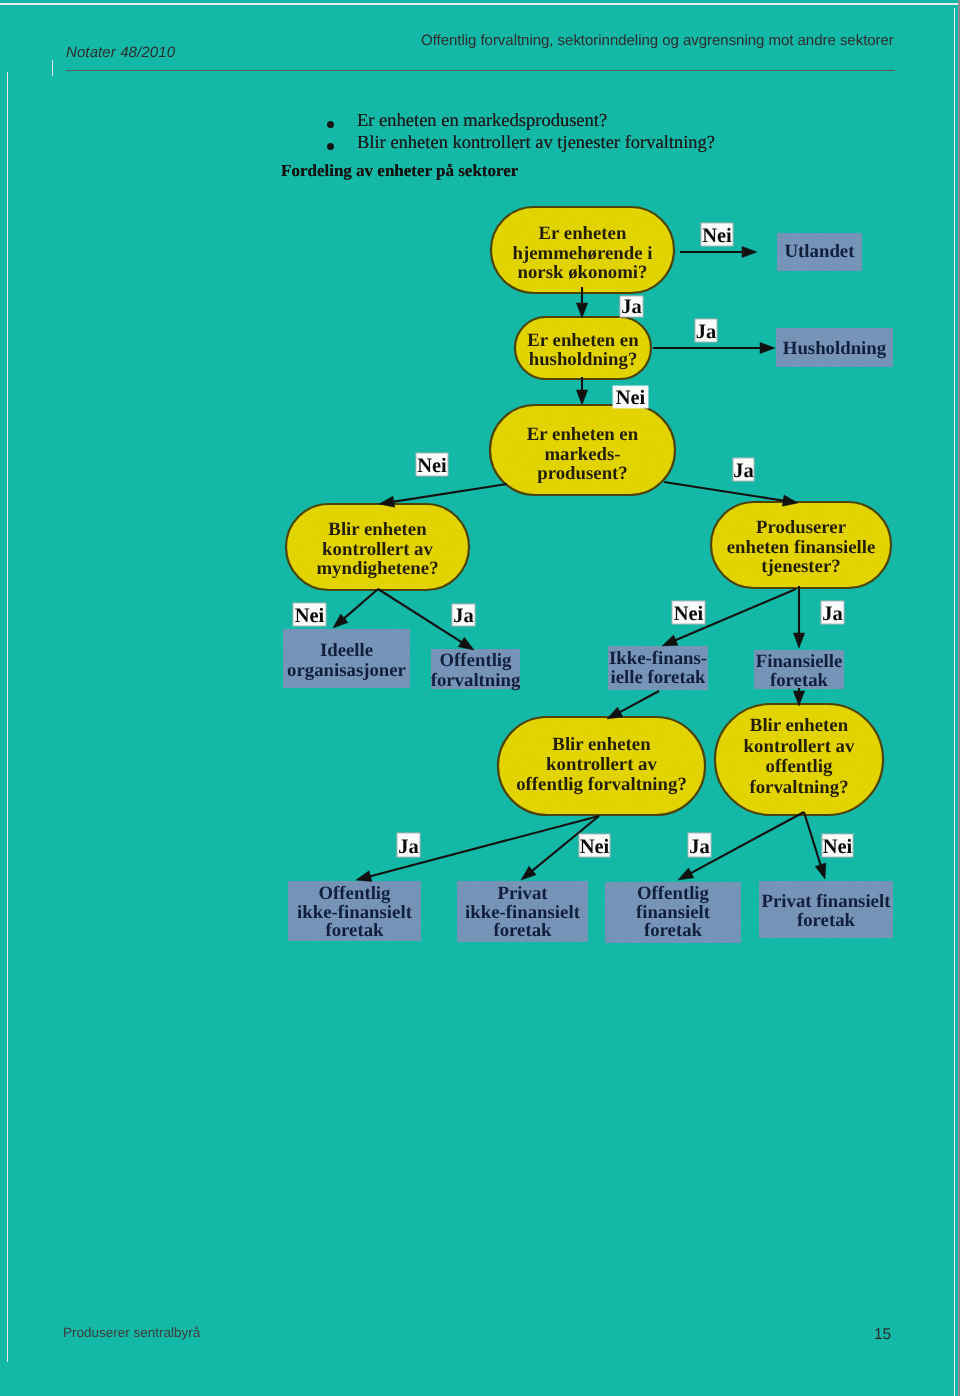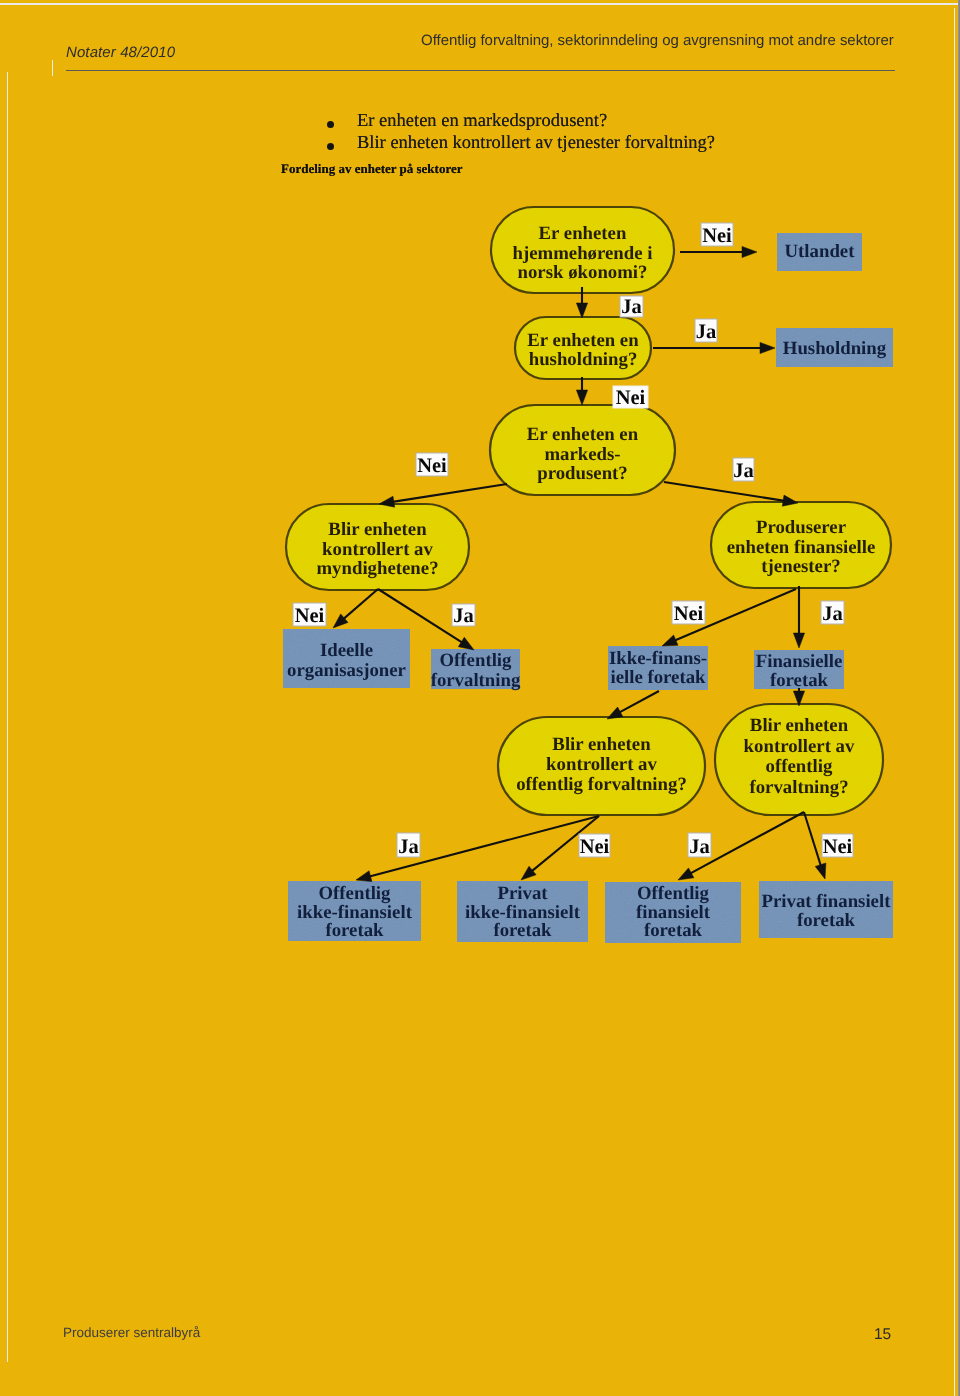--- a/index.html
+++ b/index.html
@@ -1,36 +1,36 @@
 <!DOCTYPE html>
 <html><head>
 <meta charset="utf-8">
 <title>Notater 48/2010</title>
 <style>
   html,body{margin:0;padding:0;}
   body{width:960px;height:1396px;overflow:hidden;position:relative;
        background:#fdfdfd;font-family:"Liberation Serif",serif;
        -webkit-font-smoothing:antialiased;text-rendering:geometricPrecision;}
   .page{position:absolute;left:0;top:0;width:960px;height:1396px;
-        background:#eab308;}
+        background:#14b8a6;}
   .scan-top{position:absolute;left:0;top:3px;width:958px;height:2px;background:#e9e9ec;}
   .scan-right{position:absolute;left:958px;top:0;width:2px;height:1396px;
               background:linear-gradient(90deg,#9a9a9d,#7e7e82);}
   .scan-right2{position:absolute;left:954px;top:8px;width:1px;height:1388px;background:#f0f0f2;}
   .scan-left{position:absolute;left:7px;top:72px;width:1.4px;height:1290px;background:#eaeaec;}
   .scan-left2{position:absolute;left:52px;top:60px;width:1px;height:16px;background:#ededf0;}
   .hdr-left{position:absolute;left:66px;top:44px;font-family:"Liberation Sans",sans-serif;
             font-style:italic;font-size:15px;color:#2d2d2d;letter-spacing:.1px;filter:blur(0.16px);}
   .hdr-right{position:absolute;left:421px;top:32px;font-family:"Liberation Sans",sans-serif;
              font-size:15px;color:#2d2d2d;letter-spacing:-.03px;filter:blur(0.16px);}
   .hdr-rule{position:absolute;left:66px;top:70px;width:829px;height:1.2px;background:#5a5a5a;}
   ul.bullets{position:absolute;left:312px;top:94px;margin:16px;padding:0;list-style:none;}
   ul.bullets li{font-size:18.5px;color:#1a1a1a;text-shadow:0 0 .5px rgba(30,30,30,.85);filter:blur(0.16px);line-height:22px;position:relative;padding-left:29px;}
   ul.bullets li .bul{position:absolute;left:-1px;top:11px;width:7px;height:7px;border-radius:50%;background:#141414;font-size:0;line-height:0;}
-  .subhead{position:absolute;left:281px;top:161px;font-size:13px;font-weight:bold;color:#101010;text-shadow:0 0 .5px rgba(20,20,20,.8);filter:blur(0.16px);}
+  .subhead{position:absolute;left:281px;top:161px;font-size:17px;font-weight:bold;color:#101010;text-shadow:0 0 .5px rgba(20,20,20,.8);filter:blur(0.16px);}
   .ftr-left{position:absolute;left:63px;top:1325px;font-family:"Liberation Sans",sans-serif;
             font-size:13.5px;color:#3d3d3d;filter:blur(0.16px);}
   .ftr-right{position:absolute;left:874px;top:1326px;font-family:"Liberation Sans",sans-serif;
              font-size:15.5px;color:#2a2a2a;filter:blur(0.16px);}
   #flow{position:absolute;left:0;top:0;width:960px;height:1396px;filter:blur(0.22px);}
   #flow text{font-family:"Liberation Serif",serif;font-weight:bold;text-anchor:middle;}
   #flow .dec{fill:#e2d300;stroke:#4b4307;stroke-width:2.2;}
   #flow .term{fill:#7290b5;stroke:none;}
   #flow .termnoise{fill:#fff;filter:url(#scanNoise);opacity:.5;mix-blend-mode:overlay;}
   #flow .decnoise{fill:#fff;filter:url(#scanNoise);opacity:.28;mix-blend-mode:overlay;clip-path:inset(0 round 50px);}

